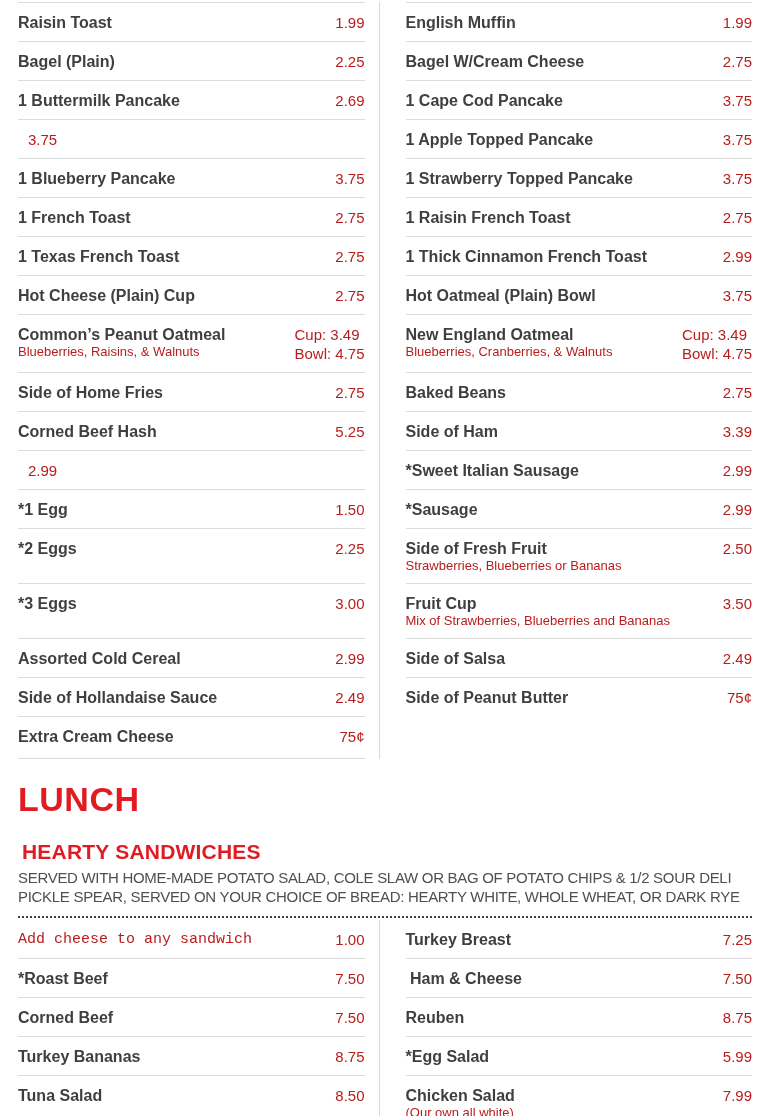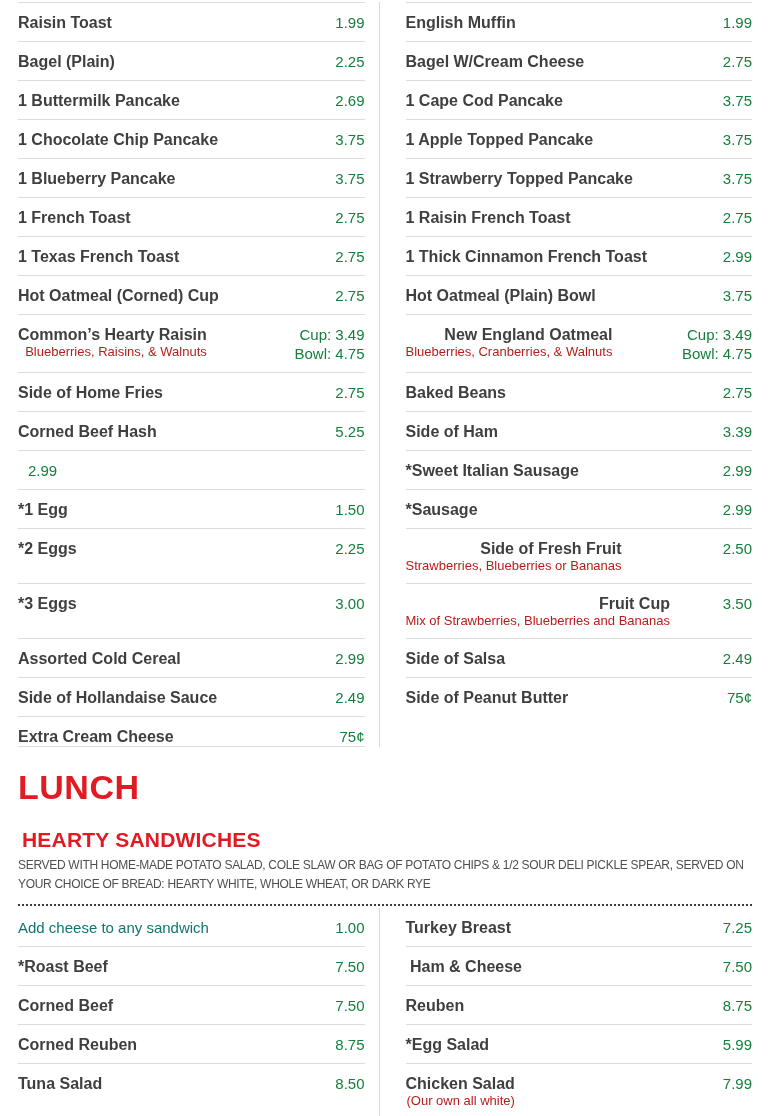--- a/index.html
+++ b/index.html
@@ -17,48 +17,48 @@
     flex: 1 1 0; box-sizing: border-box;
     display: flex; justify-content: space-between; align-items: flex-start;
     border-bottom: 1px solid #dcdcdc;
     padding: 10px 0 9px 0;
     min-width: 0;
   }
   .cell.left  { margin-right: 14px; }
   .cell.right { margin-left: 26px; }
   .cell.no-divider, .cell.empty { border-bottom: none; }
   .menu-table.bf .row:first-child .cell { border-top: 1px solid #dcdcdc; }
-  .menu-table.bf .row:last-child .cell { padding-bottom: 0; gap: 40px; }
+  .menu-table.bf .row:last-child .cell { padding-bottom: 12px; gap: 40px; }
   .vline { flex: 0 0 1px; background: #d8d8d8; }
 
-  .item { min-width: 0; text-align: right; }
+  .item { min-width: 0; }
   .name {
     font-size: 16px; font-weight: 700; color: #3f3f3f;
     line-height: 19px; white-space: pre-wrap;
   }
-  .name.plain { font-weight: 400; font-size: 15px; color: #0f766e; }
+  .name.plain { font-weight: 400; font-size: 15px; color: #b91c1c; font-family: Liberation Mono, monospace; }
   .desc { font-size: 13px; font-weight: 400; color: #b91c1c; line-height: 16px; }
   .price {
-    text-align: right; padding-left: 10px; white-space: nowrap;
-    font-size: 15px; color: #15803d; line-height: 19px;
+    text-align: left; padding-left: 10px; white-space: nowrap;
+    font-size: 15px; color: #b91c1c; line-height: 19px;
   }
 
   
   .lunch-title {
     color: var(--accent, #e01b22);
     font-size: 34px; font-weight: 700; line-height: 38px;
     margin: 21px 0 0 0; letter-spacing: 0.5px;
   }
   .section-title {
     color: var(--accent, #e01b22);
     font-size: 21px; font-weight: 700; line-height: 25px;
     margin: 21px 0 0 4px; letter-spacing: 0.2px;
   }
   .section-desc {
-    font-size: 12px; color: #4f4f4f; line-height: 19px;
+    font-size: 15px; color: #4f4f4f; line-height: 19px;
     margin: 4px 0 0 0; letter-spacing: -0.3px;
     font-stretch: condensed;
   }
   .dotted-sep {
     height: 4px;
     border-bottom: 2px dotted #3c3c3c;
     margin-top: 6px;
   }
 </style>
 </head>
@@ -128,24 +128,20 @@
 
       </div>
       <div class="price">
             <div class="price-line">3.75</div>
           </div>
     </div>
   </div>
 
   <div class="row">
     <div class="cell left">
-      <div class="item">
-        <div class="name">1 Chocolate Chip Pancake</div>
-
-      </div>
       <div class="price">
             <div class="price-line">3.75</div>
           </div>
     </div>
     <div class="vline"></div>
     <div class="cell right">
       <div class="item">
         <div class="name">1 Apple Topped Pancake</div>
 
       </div>
@@ -217,21 +213,21 @@
       </div>
       <div class="price">
             <div class="price-line">2.99</div>
           </div>
     </div>
   </div>
 
   <div class="row">
     <div class="cell left">
       <div class="item">
-        <div class="name">Hot Oatmeal (Corned) Cup</div>
+        <div class="name">Hot Cheese (Plain) Cup</div>
 
       </div>
       <div class="price">
             <div class="price-line">2.75</div>
           </div>
     </div>
     <div class="vline"></div>
     <div class="cell right">
       <div class="item">
         <div class="name">Hot Oatmeal (Plain) Bowl</div>
@@ -239,21 +235,21 @@
       </div>
       <div class="price">
             <div class="price-line">3.75</div>
           </div>
     </div>
   </div>
 
   <div class="row">
     <div class="cell left">
       <div class="item">
-        <div class="name">Common’s Hearty Raisin</div>
+        <div class="name">Common’s Peanut Oatmeal</div>
         <div class="desc">Blueberries, Raisins, &amp; Walnuts</div>
       </div>
       <div class="price">
             <div class="price-line">Cup: 3.49</div>
             <div class="price-line">Bowl: 4.75</div>
           </div>
     </div>
     <div class="vline"></div>
     <div class="cell right">
       <div class="item">
@@ -524,21 +520,21 @@
       </div>
       <div class="price">
             <div class="price-line">8.75</div>
           </div>
     </div>
   </div>
 
   <div class="row">
     <div class="cell left">
       <div class="item">
-        <div class="name">Corned Reuben</div>
+        <div class="name">Turkey Bananas</div>
 
       </div>
       <div class="price">
             <div class="price-line">8.75</div>
           </div>
     </div>
     <div class="vline"></div>
     <div class="cell right">
       <div class="item">
         <div class="name">*Egg Salad</div>

